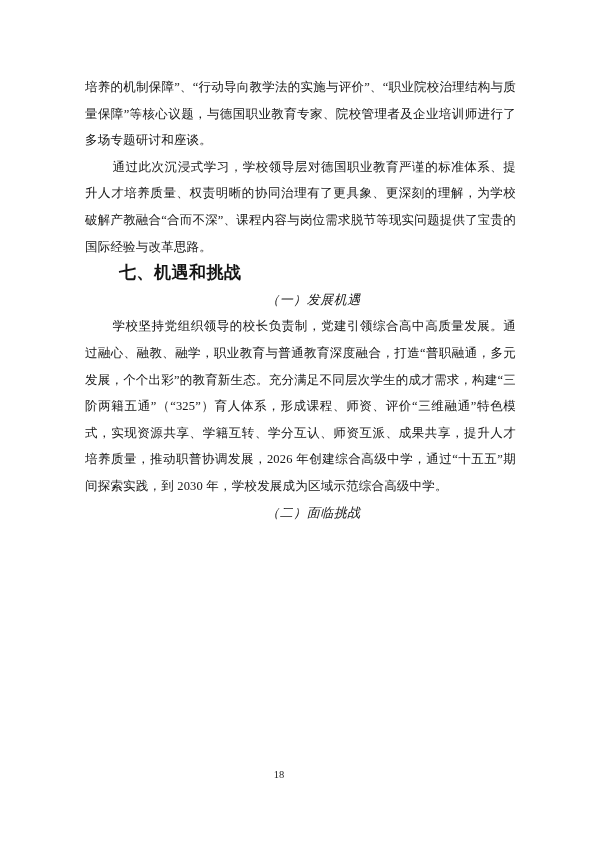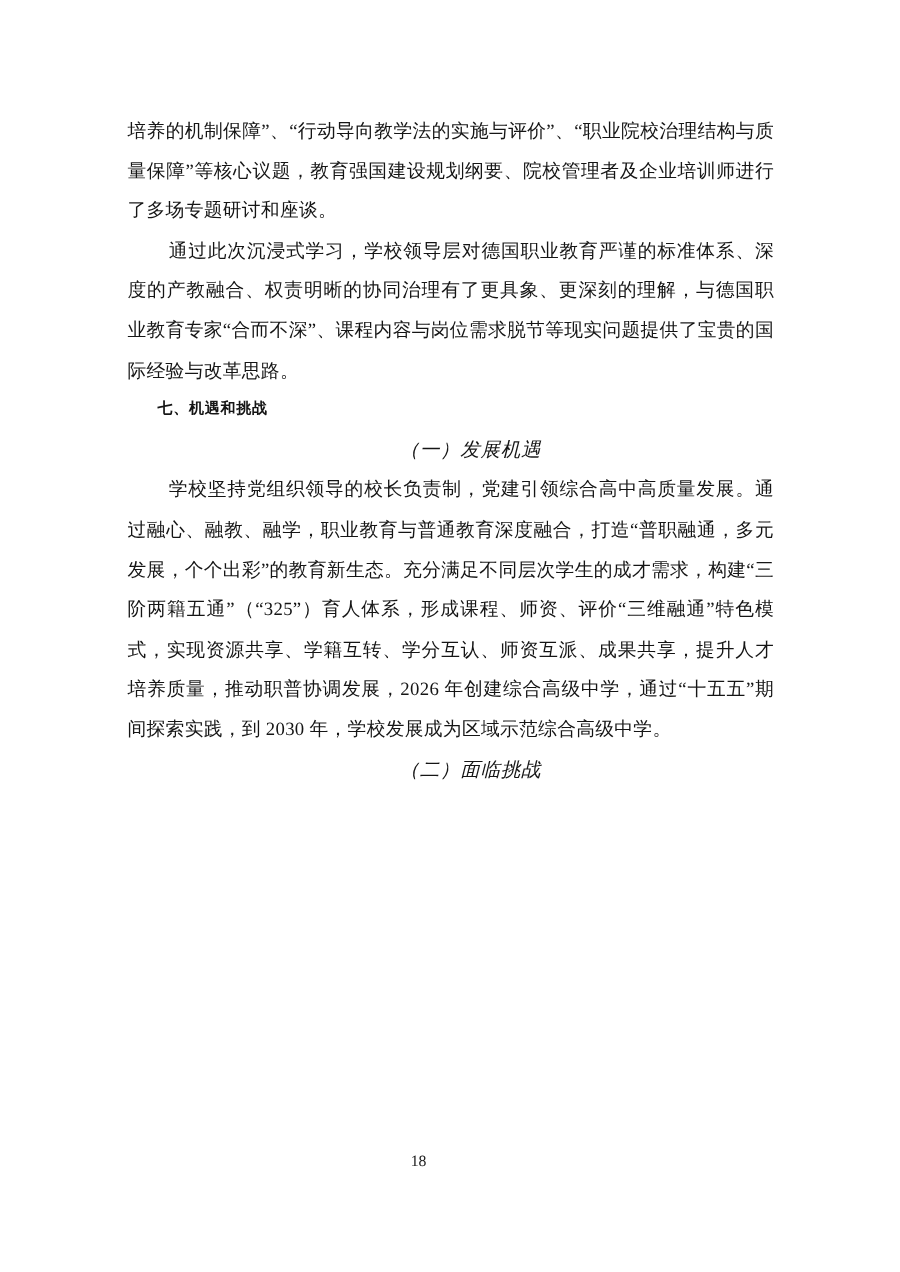--- a/index.html
+++ b/index.html
@@ -34,21 +34,21 @@
   }
   .para {
     text-indent: 2.2em;
   }
   .para.no-indent {
     text-indent: 0;
   }
   .heading {
     font-family: "Liberation Sans", "DejaVu Sans", sans-serif;
     font-weight: bold;
-    font-size: 10px;
+    font-size: 17px;
     text-indent: 2em;
     text-align: left;
     letter-spacing: 0.5px;
   }
   .subheading {
     font-family: "Liberation Serif", "DejaVu Serif", serif;
     font-style: italic;
     font-weight: normal;
     font-size: 13px;
     text-indent: 2em;
@@ -64,21 +64,21 @@
     font-family: "Liberation Serif", "DejaVu Serif", serif;
     font-size: 10.5px;
     color: #222222;
   }
 </style>
 </head>
 <body>
 
 <div class="page">
   <div class="text-block">
-    <p class="para no-indent">培养的机制保障”、“行动导向教学法的实施与评价”、“职业院校治理结构与质量保障”等核心议题，教育强国建设规划纲要、院校管理者及企业培训师进行了多场专题研讨和座谈。</p>
-    <p class="para">通过此次沉浸式学习，学校领导层对德国职业教育严谨的标准体系、深度的产教融合、权责明晰的协同治理有了更具象、更深刻的理解，与德国职业教育专家“合而不深”、课程内容与岗位需求脱节等现实问题提供了宝贵的国际经验与改革思路。</p>
+    <p class="para no-indent">培养的机制保障”、“行动导向教学法的实施与评价”、“职业院校治理结构与质量保障”等核心议题，与德国职业教育专家、院校管理者及企业培训师进行了多场专题研讨和座谈。</p>
+    <p class="para">通过此次沉浸式学习，学校领导层对德国职业教育严谨的标准体系、提升人才培养质量、权责明晰的协同治理有了更具象、更深刻的理解，为学校破解产教融合“合而不深”、课程内容与岗位需求脱节等现实问题提供了宝贵的国际经验与改革思路。</p>
     <h2 class="heading">七、机遇和挑战</h2>
     <h3 class="subheading">（一）发展机遇</h3>
     <p class="para">学校坚持党组织领导的校长负责制，党建引领综合高中高质量发展。通过融心、融教、融学，职业教育与普通教育深度融合，打造“普职融通，多元发展，个个出彩”的教育新生态。充分满足不同层次学生的成才需求，构建“三阶两籍五通”（“325”）育人体系，形成课程、师资、评价“三维融通”特色模式，实现资源共享、学籍互转、学分互认、师资互派、成果共享，提升人才培养质量，推动职普协调发展，2026 年创建综合高级中学，通过“十五五”期间探索实践，到 2030 年，学校发展成为区域示范综合高级中学。</p>
     <h3 class="subheading">（二）面临挑战</h3>
   </div>
   <div class="footer">18</div>
 </div>
 
 </body></html>

